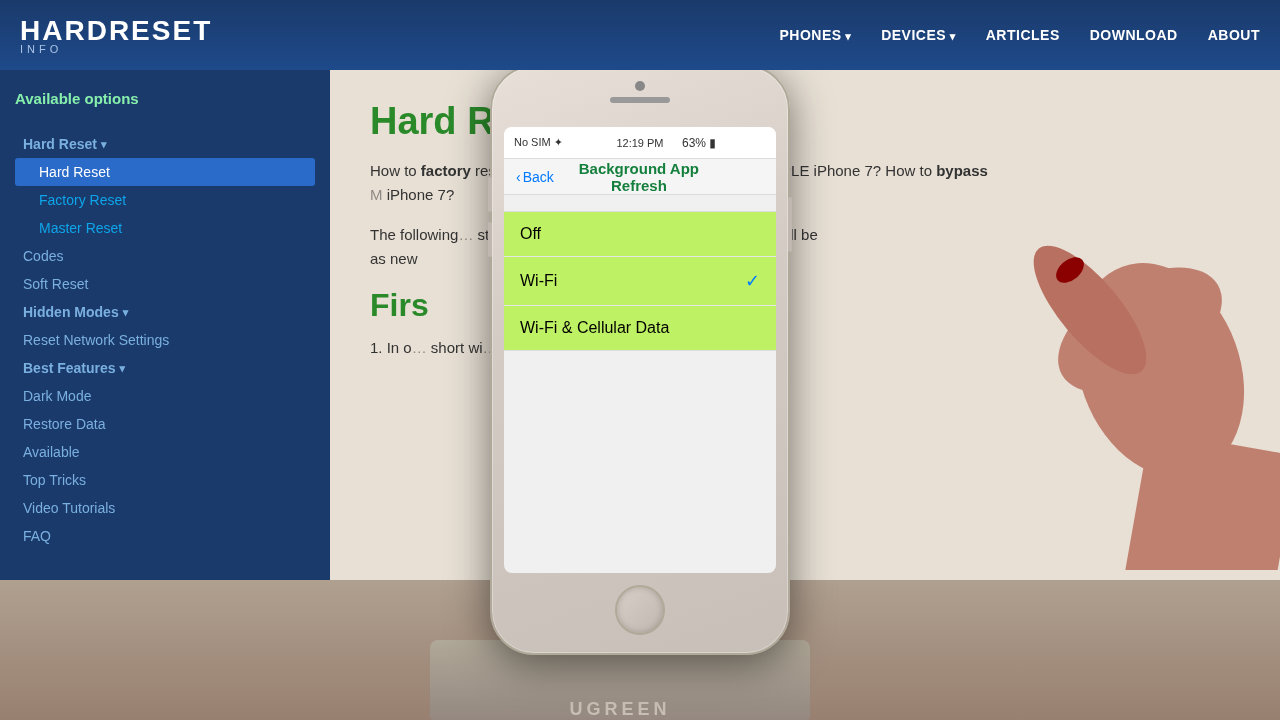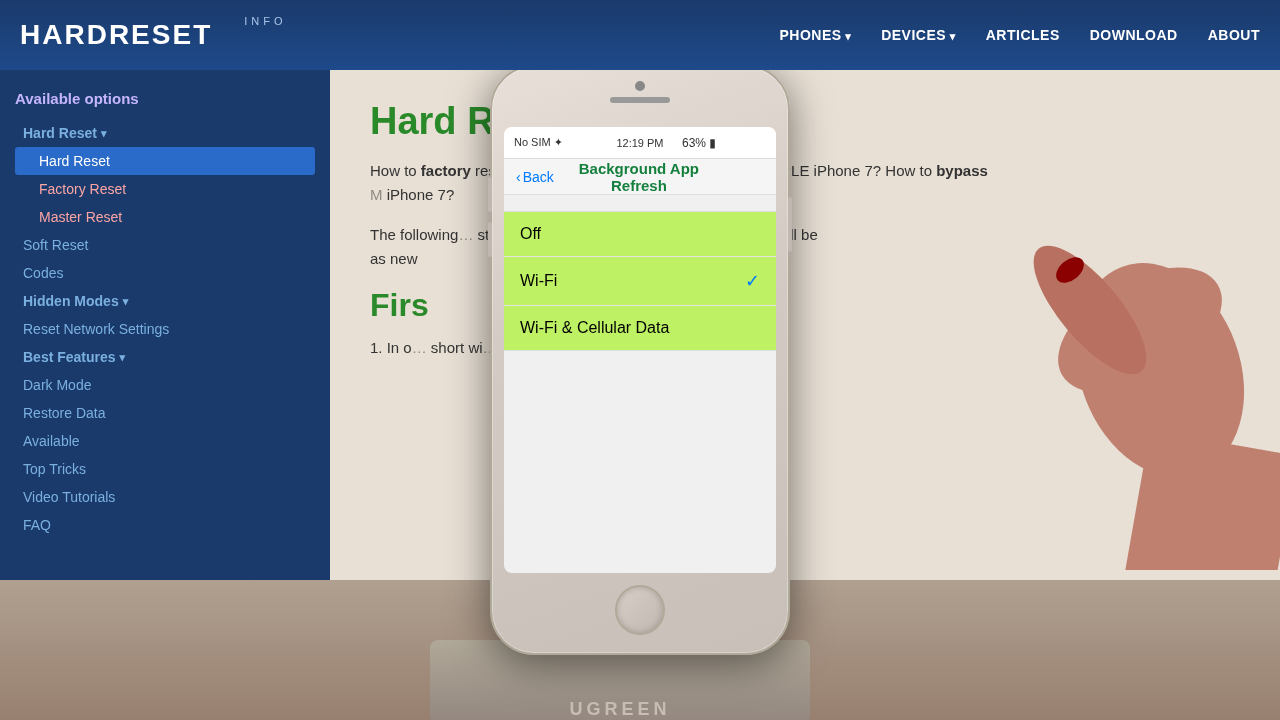--- a/index.html
+++ b/index.html
@@ -17,23 +17,22 @@
       top: 0; left: 0; right: 0;
       height: 70px;
       background: linear-gradient(180deg, #1a3a6b 0%, #1e4a8a 100%);
       display: flex;
       align-items: center;
       padding: 0 20px;
       z-index: 100;
     }
     #logo {
       display: flex;
-      flex-direction: row;
+      flex-direction: column;
       margin-right: auto;
-      gap: 32px;
     }
     #logo-hardreset {
       font-size: 28px;
       font-weight: 900;
       color: white;
       letter-spacing: 2px;
     }
     #logo-info {
       font-size: 11px;
       color: #aac4e8;
@@ -61,41 +60,41 @@
     #sidebar {
       position: absolute;
       top: 70px; left: 0;
       width: 330px;
       height: 650px;
       background: #1a3a6b;
       padding: 20px 15px;
       overflow-y: auto;
     }
     .sidebar-section-title {
-      color: #c4b5fd;
+      color: #86efac;
       font-size: 15px;
       font-weight: 600;
-      margin-bottom: 12px;
+      margin-bottom: 23px;
     }
     .sidebar-group-label {
       color: #7ab0e0;
       font-size: 14px;
       font-weight: 600;
       padding: 6px 8px;
       cursor: pointer;
       display: flex;
       align-items: center;
       gap: 4px;
     }
     .sidebar-group-label::after {
       content: ' ▾';
       font-size: 11px;
     }
     .sidebar-item {
-      color: #fca5a5;
+      color: #0ea5e9;
       font-size: 14px;
       padding: 6px 8px 6px 24px;
       cursor: pointer;
     }
     .sidebar-item.active {
       background: #2a6ac8;
       color: white;
       border-radius: 3px;
     }
     .sidebar-top-item {
@@ -334,22 +333,22 @@
 </div>
 
 <div id="sidebar">
   <div class="sidebar-section-title">Available options</div>
 
   <div class="sidebar-group-label">Hard Reset</div>
   <div class="sidebar-item active">Hard Reset</div>
   <div class="sidebar-item">Factory Reset</div>
   <div class="sidebar-item">Master Reset</div>
 
+  <div class="sidebar-top-item">Codes</div>
   <div class="sidebar-top-item">Soft Reset</div>
-  <div class="sidebar-top-item">Codes</div>
   <div class="sidebar-group-label">Hidden Modes</div>
   <div class="sidebar-top-item">Reset Network Settings</div>
   <div class="sidebar-group-label">Best Features</div>
   <div class="sidebar-top-item">Dark Mode</div>
   <div class="sidebar-top-item">Restore Data</div>
   <div class="sidebar-top-item">Available</div>
   <div class="sidebar-top-item">Top Tricks</div>
   <div class="sidebar-top-item">Video Tutorials</div>
   <div class="sidebar-top-item">FAQ</div>
 </div>

